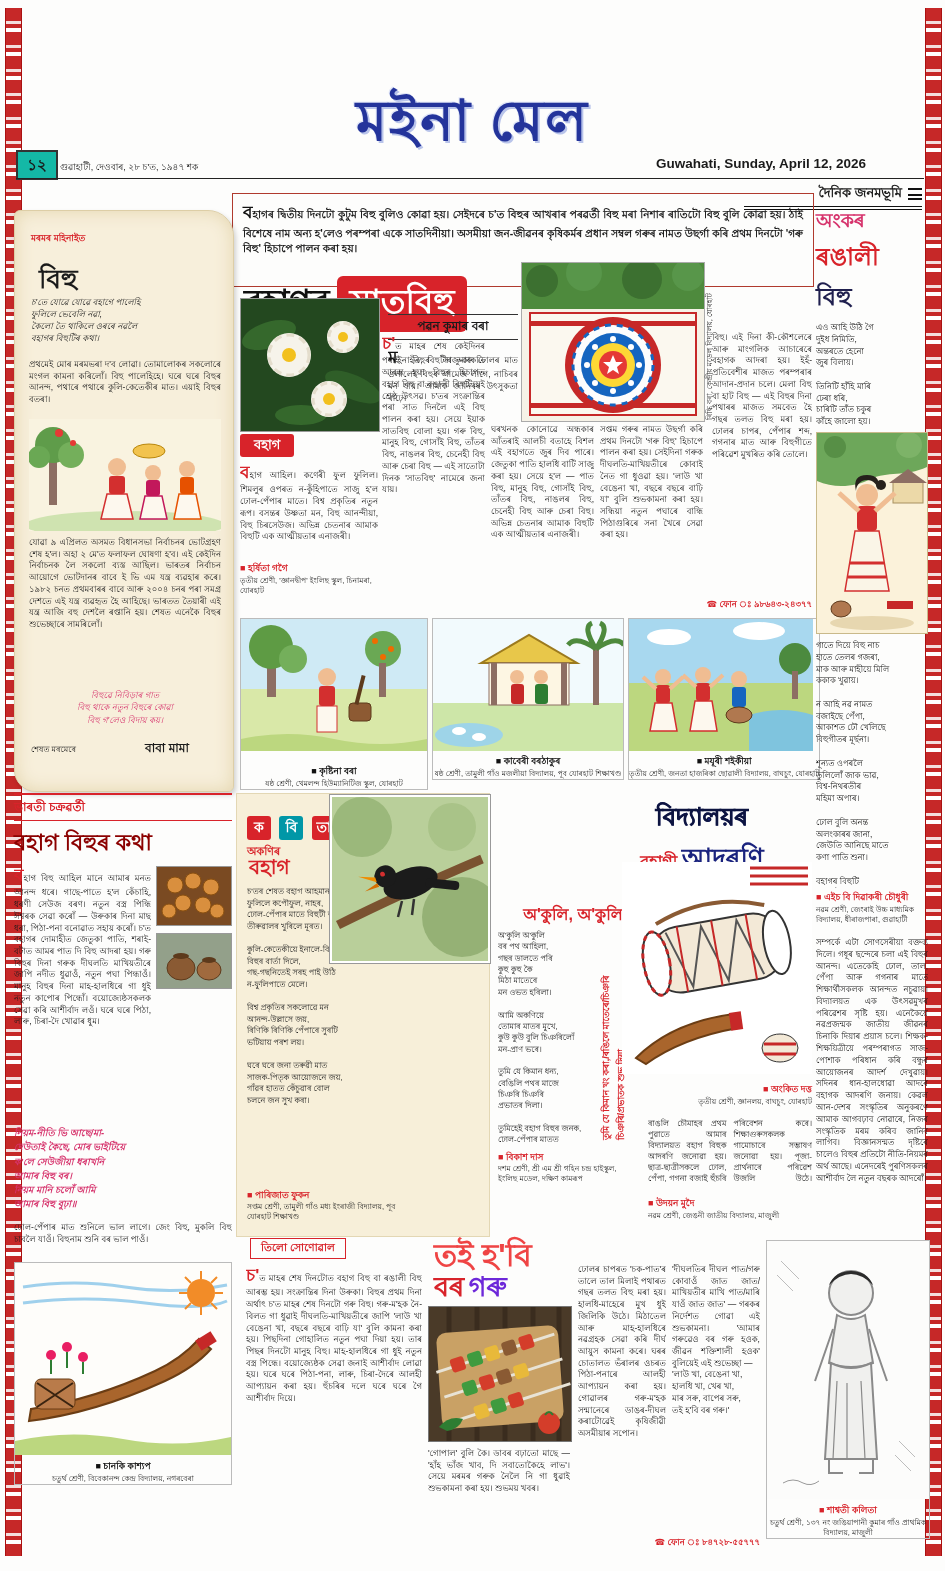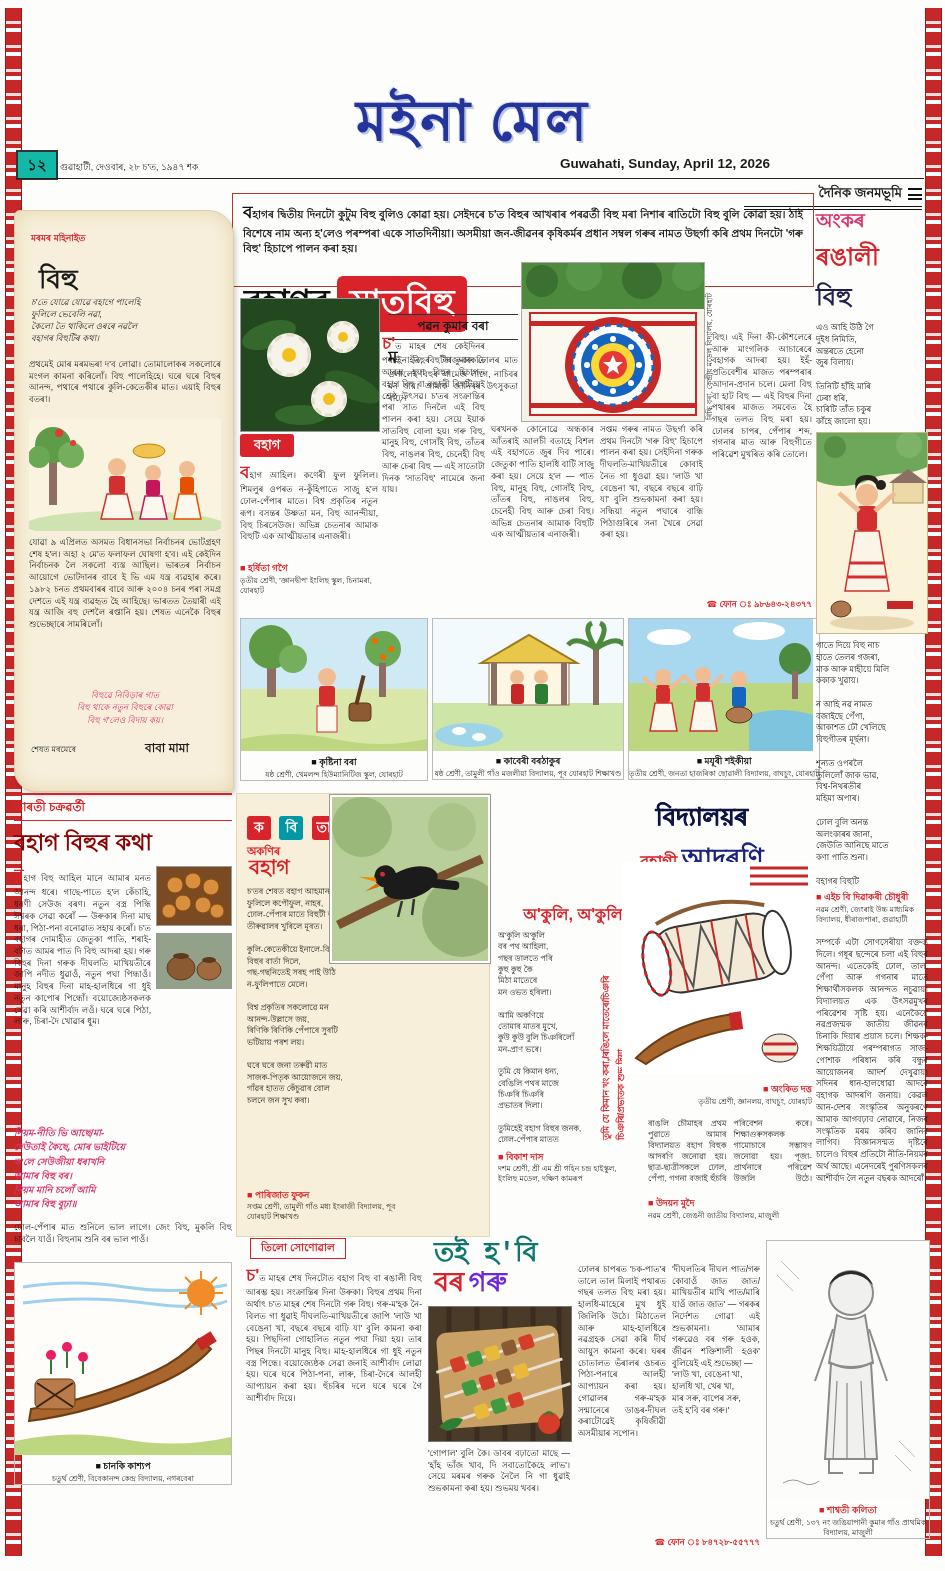--- a/index.html
+++ b/index.html
@@ -36,21 +36,21 @@
 <body>
 
 <div class="paper">
 
   <div class="abs side-border" style="left:5px;top:8px;height:1548px;"></div>
   <div class="abs side-border" style="left:925px;top:8px;height:1548px;"></div>
 
   <div class="abs masthead" style="left:300px;top:90px;width:345px;">মইনা মেল</div>
   <div class="abs" style="left:16px;top:150px;width:38px;height:26px;border:2px solid #333;display:flex;align-items:center;justify-content:center;font-size:15px;font-weight:bold;background:#14b8a6;">১২</div>
   <div class="abs" style="left:60px;top:160px;font-size:9px;">গুৱাহাটী, দেওবাৰ, ২৮ চ'ত, ১৯৪৭ শক</div>
-  <div class="abs bold" style="left:560px;top:156px;width:330px;text-align:left;font-size:13.5px;">Guwahati, Sunday, April 12, 2026</div>
+  <div class="abs bold" style="left:596px;top:156px;width:330px;text-align:center;font-size:13.5px;">Guwahati, Sunday, April 12, 2026</div>
   <div class="abs rule" style="left:16px;top:178px;width:908px;"></div>
   <div class="abs" style="left:744px;top:182px;width:178px;border-bottom:4px double #111;padding:1px 0 2px;display:flex;align-items:center;justify-content:flex-end;gap:6px;">
     <span class="bold" style="font-size:13px;">দৈনিক জনমভূমি</span>
     <span style="display:inline-block;width:14px;border-top:2px solid #111;border-bottom:6px double #111;height:4px;"></span>
   </div>
 
   <div class="abs just dropcap" style="left:232px;top:193px;width:560px;height:80px;border:1.5px solid #b03a2e;padding:6px 10px;font-size:10.5px;line-height:1.5;font-weight:bold;">বহাগৰ দ্বিতীয় দিনটো কুটুম বিহু বুলিও কোৱা হয়। সেইদৰে চ'ত বিহুৰ আখৰাৰ পৰৱৰ্তী বিহু মৰা নিশাৰ ৰাতিটো বিহু বুলি কোৱা হয়। ঠাই বিশেষে নাম অন্য হ'লেও পৰম্পৰা একে সাতদিনীয়া। অসমীয়া জন-জীৱনৰ কৃষিকৰ্মৰ প্ৰধান সম্বল গৰুৰ নামত উছৰ্গা কৰি প্ৰথম দিনটো 'গৰু বিহু' হিচাপে পালন কৰা হয়।</div>
 
   <div class="abs scroll-bg" style="left:14px;top:210px;width:218px;height:580px;padding:0;">
     <div class="abs bold" style="left:24px;top:48px;font-size:26px;">বিহু</div>
@@ -180,21 +180,21 @@
       <circle cx="134" cy="22" r="3" fill="#ef6c00"></circle>
         <circle cx="150" cy="30" r="3" fill="#ef6c00"></circle>
         <circle cx="142" cy="38" r="3" fill="#ef6c00"></circle>
       <circle cx="86" cy="58" r="9" fill="#f0bd92"></circle>
         <rect x="78" y="67" width="16" height="20" rx="3" fill="#d32f2f"></rect>
         <rect x="76" y="87" width="20" height="26" fill="#fdf8ee" stroke="#d32f2f"></rect>
       <rect x="108" y="84" width="22" height="18" rx="4" fill="#8d5a33" stroke="#5d3a1c"></rect>
       <rect x="117" y="56" width="4" height="30" fill="#5d3a1c" transform="rotate(14 119 71)"></rect>
       <path d="M0 120 Q46 110 93 120 T186 120 V132 H0z" fill="#bcd77f"></path>
     </svg>
-    <figcaption class="center" style="padding-top:4px;border:0;">
+    <figcaption class="center" style="padding-top:13px;border:0;">
       <div class="cap-name">■ কৃষ্টিনা বৰা</div>
       <div class="tiny">ষষ্ঠ শ্ৰেণী, খেমলন্দ হিউম্যানিটিজ স্কুল, যোৰহাট</div>
     </figcaption>
   </figure>
 
   <figure class="abs" style="left:432px;top:618px;border:1px solid #bbb;">
     <svg width="190" height="132" viewBox="0 0 190 132">
       <rect width="190" height="132" fill="#f2fafd"></rect>
       <rect y="84" width="190" height="48" fill="#cde6a8"></rect>
       <path d="M48 44 L96 16 144 44z" fill="#e8c74a" stroke="#9c7a1e" stroke-width="2"></path>
@@ -488,21 +488,21 @@
     </svg>
     <figcaption class="center" style="padding-top:4px;">
       <div class="cap-name">■ চানকি কাশ্যপ</div>
       <div class="tiny">চতুৰ্থ শ্ৰেণী, বিবেকানন্দ কেন্দ্ৰ বিদ্যালয়, নগৰবেৰা</div>
     </figcaption>
   </figure>
 
   <div class="abs" style="left:250px;top:1238px;border:1.5px solid #d8232a;color:#d8232a;font-weight:bold;font-size:10.5px;padding:1px 10px;">তিলো সোণোৱাল</div>
   <div class="abs just small dropcap-red" style="left:246px;top:1264px;width:176px;height:296px;">চ'ত মাহৰ শেষ দিনটোত বহাগ বিহু বা ৰঙালী বিহু আৰম্ভ হয়। সংক্ৰান্তিৰ দিনা উৰুকা। বিহুৰ প্ৰথম দিনা অৰ্থাৎ চ'ত মাহৰ শেষ দিনটো গৰু বিহু। গৰু-ম'হক নৈ-বিলত গা ধুৱাই দীঘলতি-মাখিয়তীৰে জাপি 'লাউ খা বেঙেনা খা, বছৰে বছৰে বাঢ়ি যা' বুলি কামনা কৰা হয়। পিছদিনা গোহালিত নতুন পঘা দিয়া হয়। তাৰ পিছৰ দিনটো মানুহ বিহু। মাহ-হালধিৰে গা ধুই নতুন বস্ত্ৰ পিন্ধে। বয়োজ্যেষ্ঠক সেৱা জনাই আশীৰ্বাদ লোৱা হয়। ঘৰে ঘৰে পিঠা-পনা, লাৰু, চিৰা-দৈৰে আলহী আপ্যায়ন কৰা হয়। হুঁচৰিৰ দলে ঘৰে ঘৰে গৈ আশীৰ্বাদ দিয়ে।</div>
   <div class="abs" style="left:434px;top:1240px;width:170px;line-height:1.05;">
-    <div class="bold" style="font-size:27px;color:#0f766e;font-family:Liberation Mono, monospace;">তই হ'বি</div>
+    <div class="bold" style="font-size:31px;color:#ef4444;">তই হ'বি</div>
     <div>
       <span class="bold" style="font-size:27px;color:#d8232a;">বৰ</span>
       <span class="bold" style="font-size:27px;color:#6d28d9;">গৰু</span>
     </div>
   </div>
   <figure class="abs" style="left:428px;top:1306px;border:1px solid #777;">
     <svg width="142" height="134" viewBox="0 0 142 134">
       <rect width="142" height="134" fill="#4a3a28"></rect>
       <path d="M20 0 v134 M48 0 v134 M76 0 v134 M104 0 v134 M130 0 v134" stroke="#3a2c1e" stroke-width="5"></path>
       <rect x="10" y="22" width="122" height="96" rx="10" fill="#c9a165" transform="rotate(-4 71 70)"></rect>

